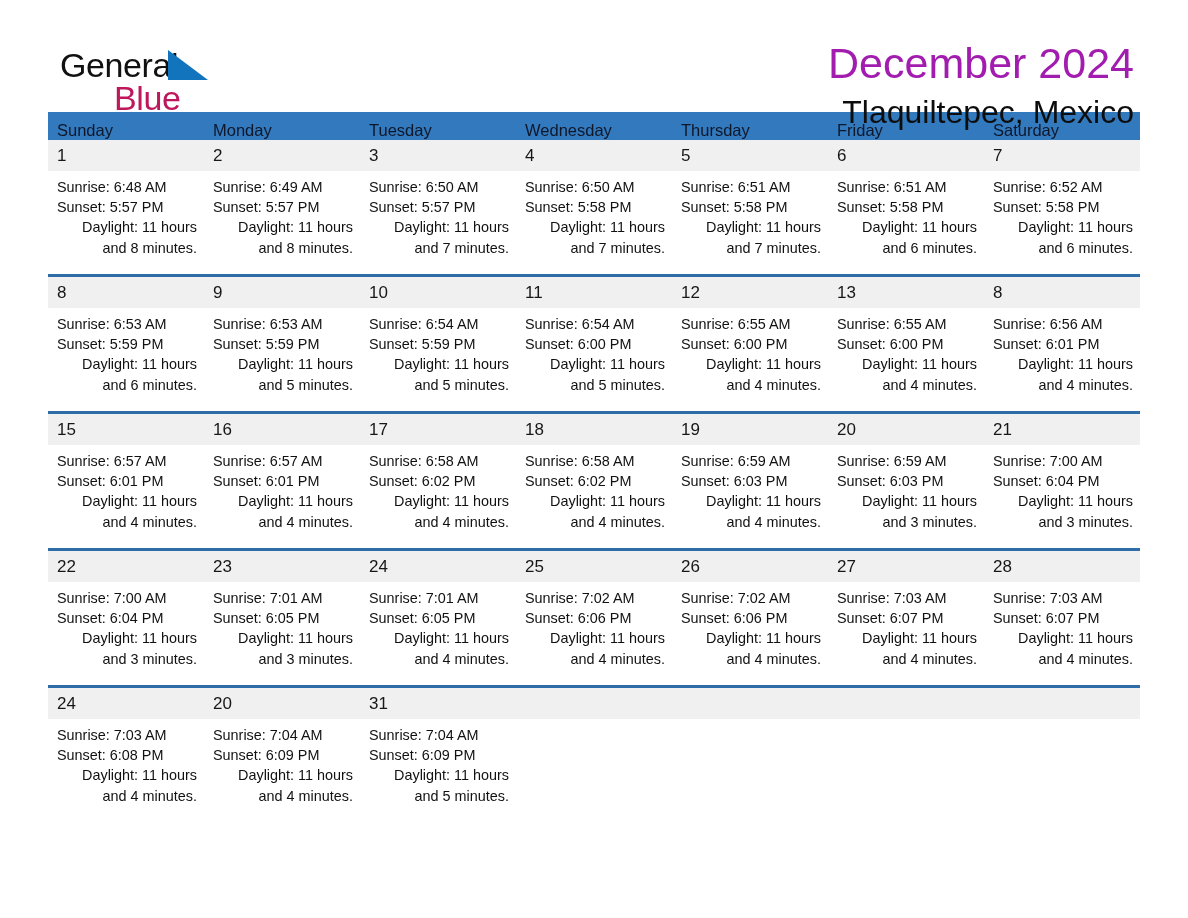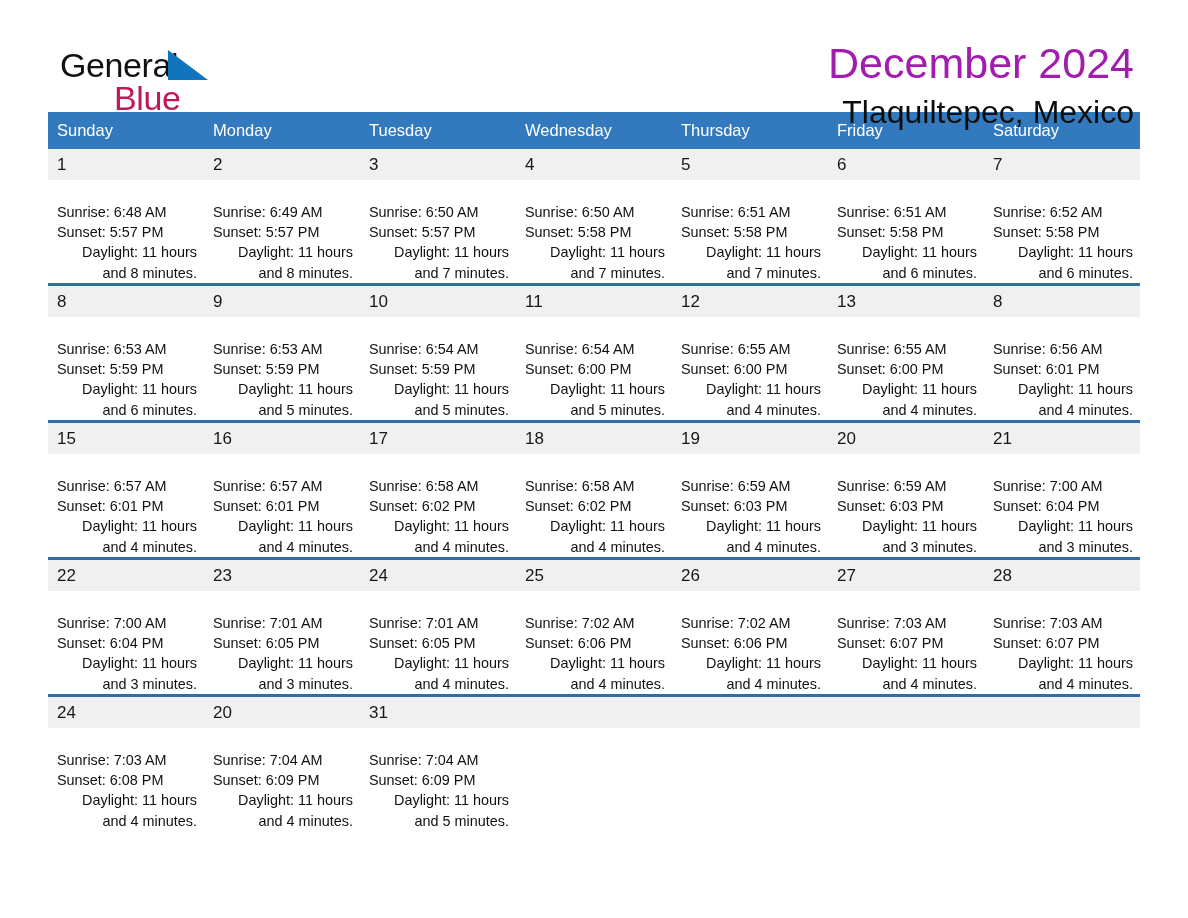--- a/index.html
+++ b/index.html
@@ -87,25 +87,25 @@
   
   .calendar {
     width: 1092px;
     border-collapse: collapse;
     table-layout: fixed;
   }
   .calendar col { width: 156px; }
 
   .calendar thead th {
     background: #3279bd;
-    color: #ffffff;
+    color: #0f172a;
     font-size: 16.5px;
     font-weight: normal;
     text-align: left;
-    padding: 8px 0 9px 9px;
+    padding: 8px 0 0 9px;
     height: 20px;
     vertical-align: middle;
   }
 
   .week-row > td {
     vertical-align: top;
     padding: 0;
     border-top: 3px solid #2f6da9;
     height: 134px;
   }
@@ -129,21 +129,20 @@
   }
   .daynum.empty {
     color: transparent;
   }
 
   .details {
     padding: 6px 7px 0 9px;
     font-size: 14.4px;
     line-height: 20.2px;
     color: #111111;
-    margin-top: 16px;
   }
   .details div { white-space: nowrap; }
   .details .wrap { white-space: normal; text-align: right; }
 </style>
 </head>
 <body>
 
 <div class="page">
 
   <div class="masthead">

